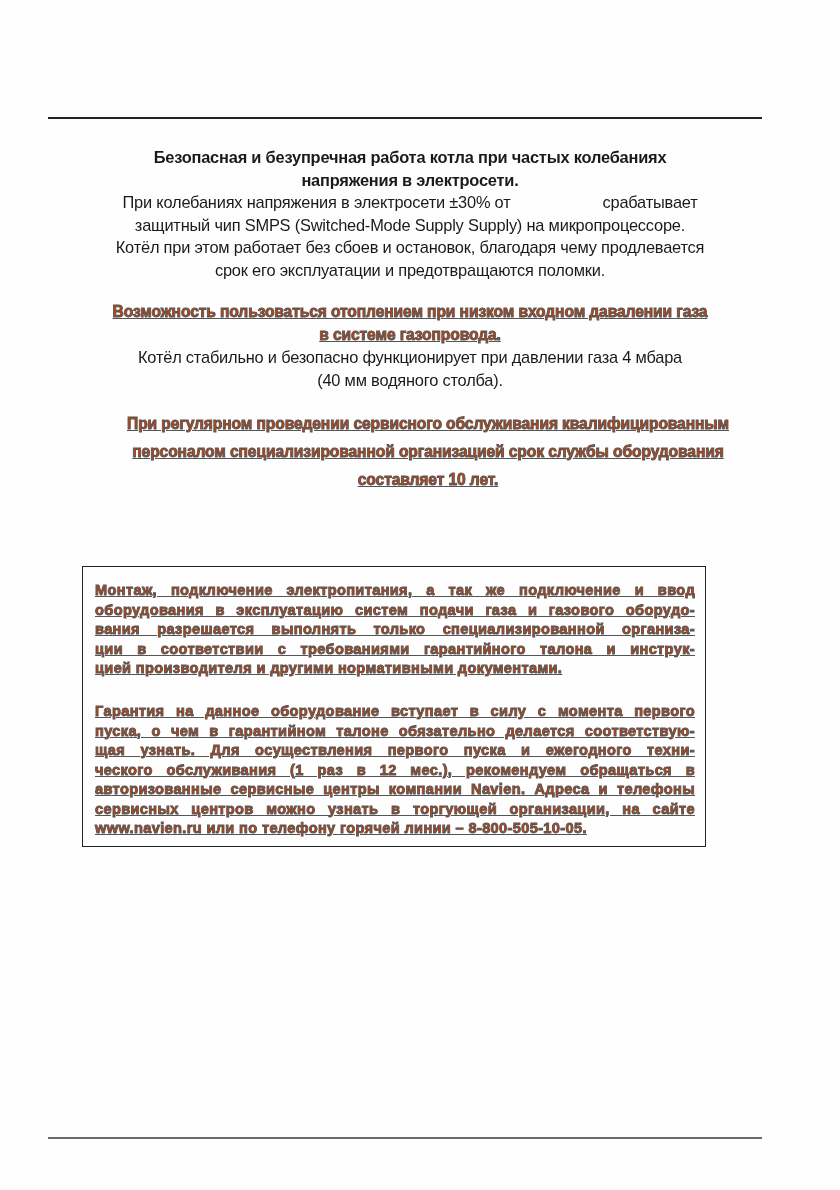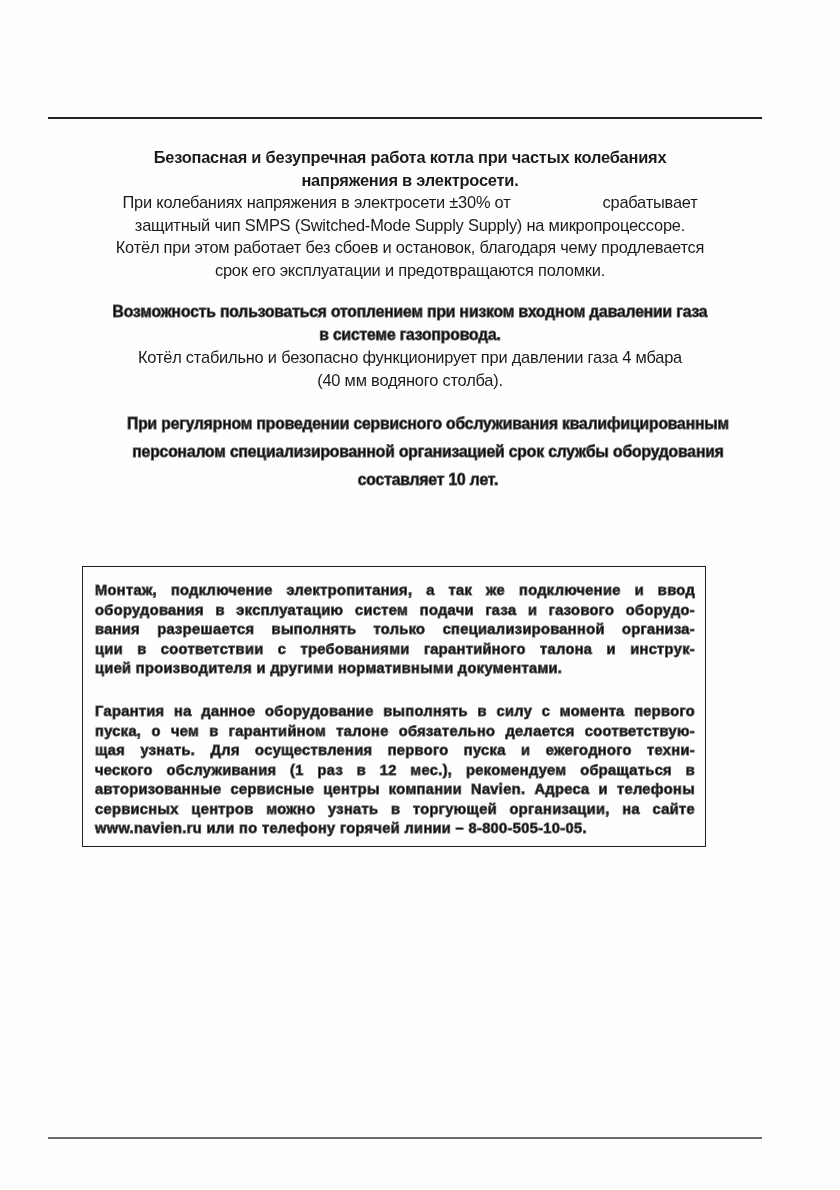--- a/index.html
+++ b/index.html
@@ -47,24 +47,25 @@
     #block1 .bold { font-weight: bold; }
     .gap {
       display: inline-block;
       width: 92px;
     }
     #block2 { top: 300px; }
     #block2 .line { line-height: 23px; }
     #block3 { top: 410px; margin-left: 18px; }
     #block3 .line { line-height: 28px; }
     .outlined {
-      color: #000000;
+      color: #c2410c;
       -webkit-text-stroke: 0.9px #555;
       font-weight: bold;
       letter-spacing: -0.1px;
+      text-decoration: underline;
     }
     .outlined-small {
       font-size: 15.6px;
     }
     .notice-box {
       position: absolute;
       left: 82px;
       top: 518px;
       width: 622px;
       height: 279px;
@@ -118,21 +119,21 @@
 
 <div class="notice-box">
   <div id="notice1" class="notice-para outlined">
     <span class="line">Монтаж, подключение электропитания, а так же подключение и ввод</span>
     <span class="line">оборудования в эксплуатацию систем подачи газа и газового оборудо-</span>
     <span class="line">вания разрешается выполнять только специализированной организа-</span>
     <span class="line">ции в соответствии с требованиями гарантийного талона и инструк-</span>
     <span class="line last">цией производителя и другими нормативными документами.</span>
   </div>
   <div id="notice2" class="notice-para outlined">
-    <span class="line">Гарантия на данное оборудование выполнять в силу с момента первого</span>
+    <span class="line">Гарантия на данное оборудование вступает в силу с момента первого</span>
     <span class="line">пуска, о чем в гарантийном талоне обязательно делается соответствую-</span>
     <span class="line">щая узнать. Для осуществления первого пуска и ежегодного техни-</span>
     <span class="line">ческого обслуживания (1 раз в 12 мес.), рекомендуем обращаться в</span>
     <span class="line">авторизованные сервисные центры компании Navien. Адреса и телефоны</span>
     <span class="line">сервисных центров можно узнать в торгующей организации, на сайте</span>
     <span class="line last">www.navien.ru или по телефону горячей линии – 8-800-505-10-05.</span>
   </div>
 </div>
 
 <div class="rule rule-bottom"></div>

